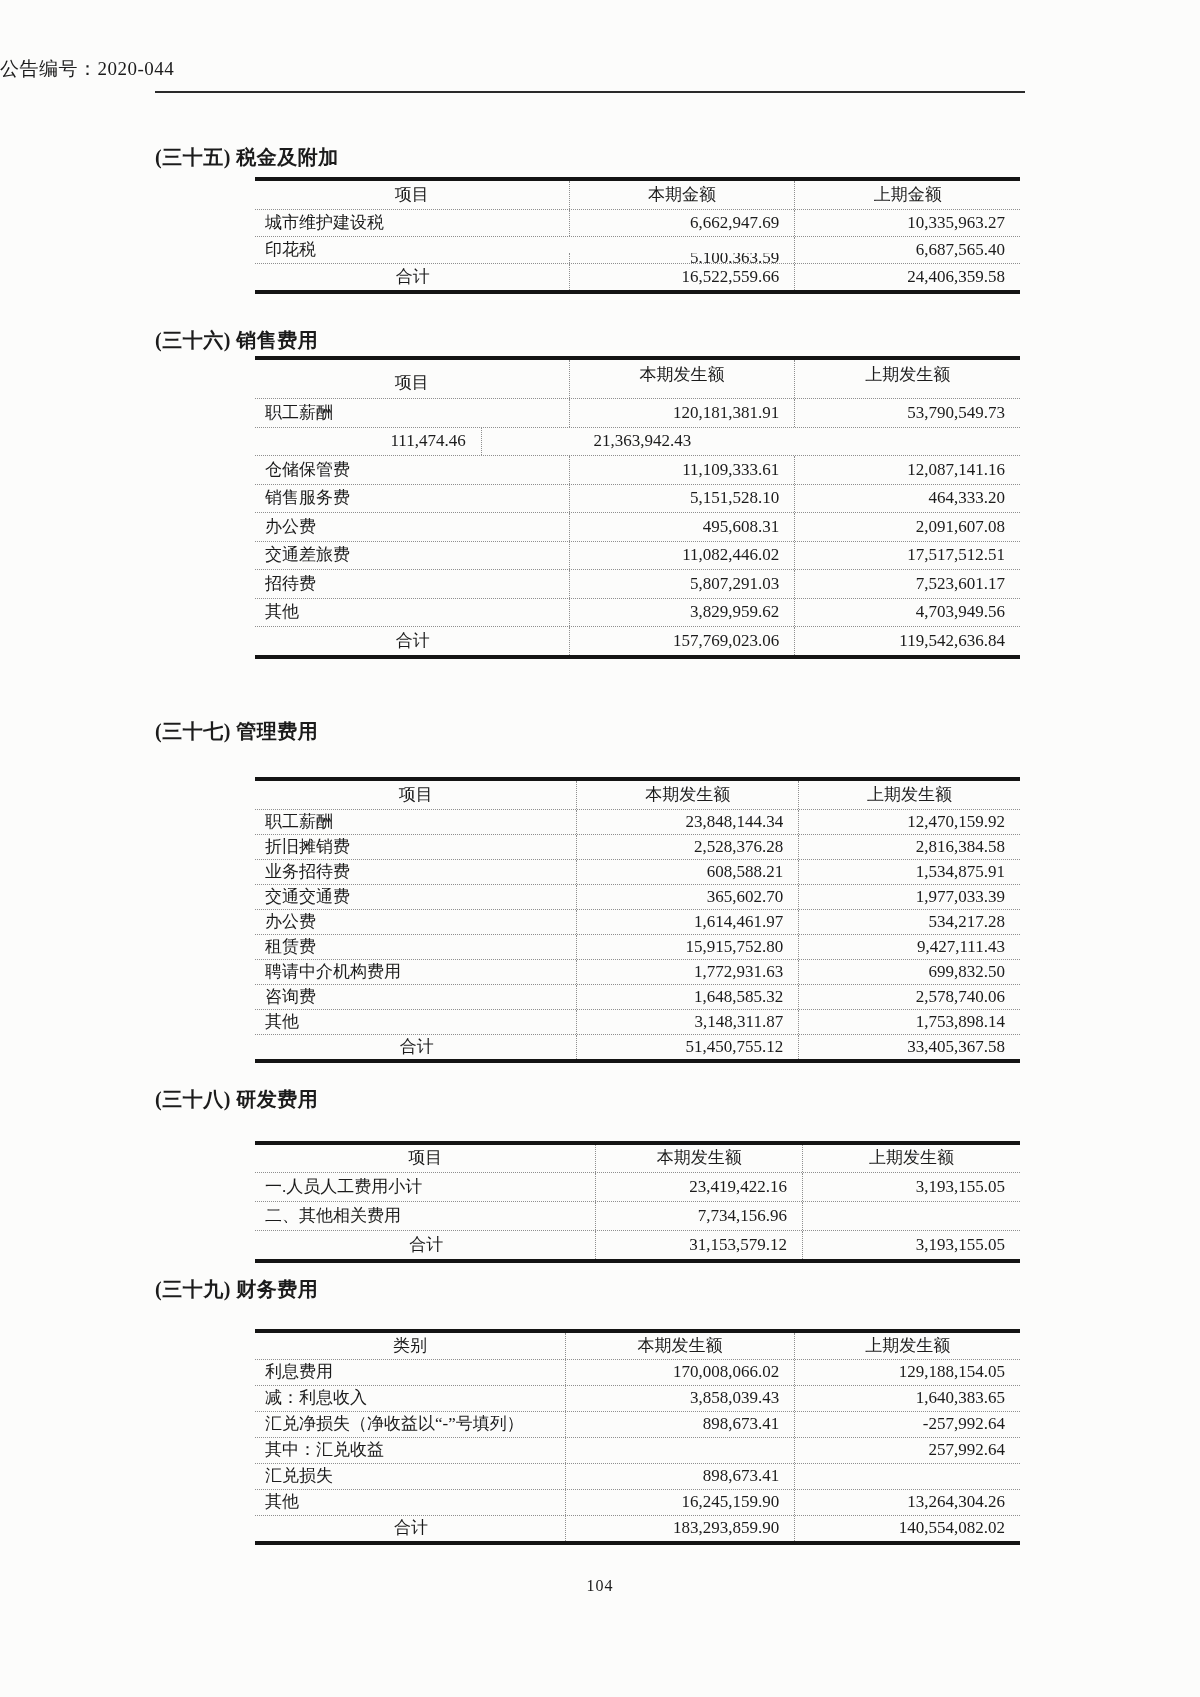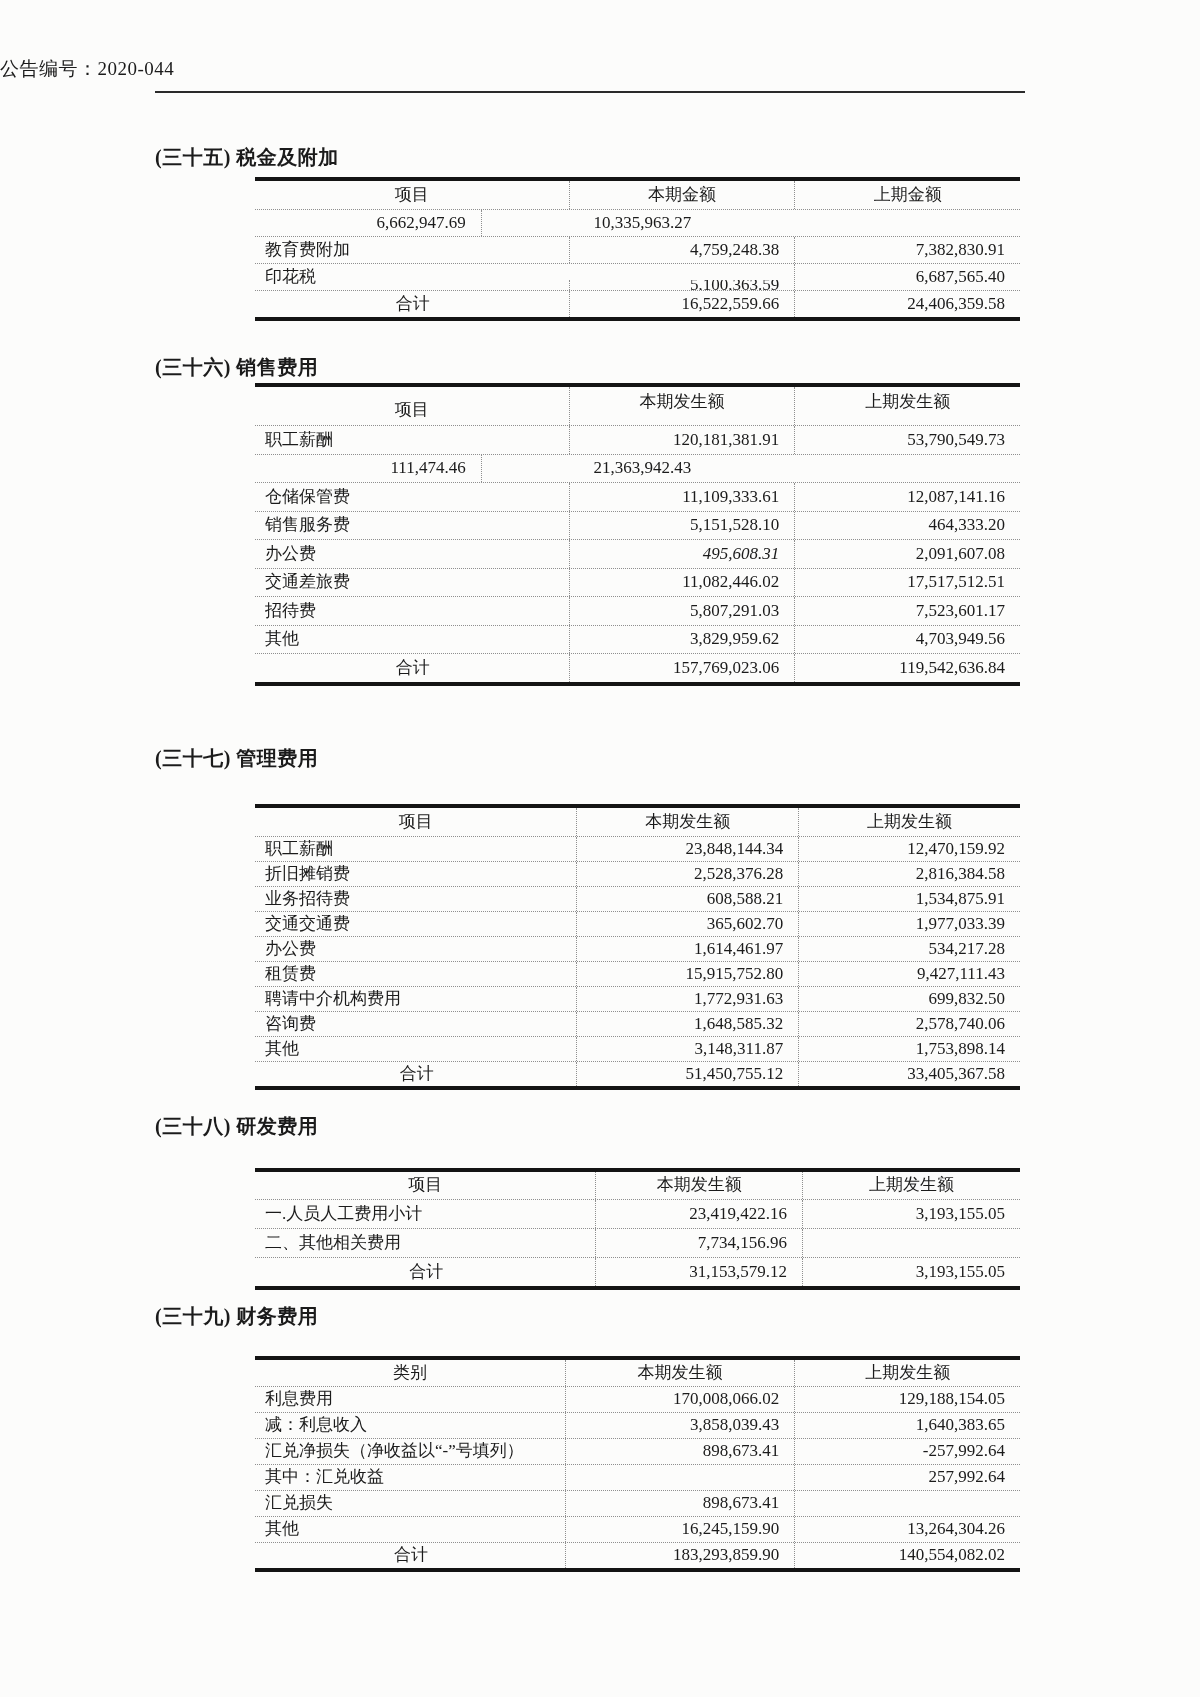--- a/index.html
+++ b/index.html
@@ -73,27 +73,23 @@
 
   <div class="content">
     <h2 class="sec-h h35">(三十五) 税金及附加</h2>
     <div class="tbl t0">
         <div class="row hdr">
           <div class="c c0" style="width: 41%;">项目</div>
           <div class="c c1" style="width: 29.5%;">本期金额</div>
           <div class="c c2" style="width: 29.5%;">上期金额</div>
         </div>
         <div class="row">
+          <div class="c c0" style="width: 41%;">城市维护建设税</div>
           <div class="c c1" style="width: 29.5%;">6,662,947.69</div>
           <div class="c c2" style="width: 29.5%;">10,335,963.27</div>
-        </div>
-        <div class="row">
-          <div class="c c0" style="width: 41%;">教育费附加</div>
-          <div class="c c1" style="width: 29.5%;">4,759,248.38</div>
-          <div class="c c2" style="width: 29.5%;">7,382,830.91</div>
         </div>
         <div class="row">
           <div class="c c0" style="width: 41%;">印花税</div>
           <div class="c c1" style="width: 29.5%; margin-top: 16px;">5,100,363.59</div>
           <div class="c c2" style="width: 29.5%;">6,687,565.40</div>
         </div>
         <div class="row total">
           <div class="c c0" style="width: 41%;">合计</div>
           <div class="c c1" style="width: 29.5%;">16,522,559.66</div>
           <div class="c c2" style="width: 29.5%;">24,406,359.58</div>
@@ -121,21 +117,21 @@
           <div class="c c1" style="width: 29.5%;">11,109,333.61</div>
           <div class="c c2" style="width: 29.5%;">12,087,141.16</div>
         </div>
         <div class="row">
           <div class="c c0" style="width: 41%;">销售服务费</div>
           <div class="c c1" style="width: 29.5%;">5,151,528.10</div>
           <div class="c c2" style="width: 29.5%;">464,333.20</div>
         </div>
         <div class="row">
           <div class="c c0" style="width: 41%;">办公费</div>
-          <div class="c c1" style="width: 29.5%; font-style: italic;">495,608.31</div>
+          <div class="c c1" style="width: 29.5%;">495,608.31</div>
           <div class="c c2" style="width: 29.5%;">2,091,607.08</div>
         </div>
         <div class="row">
           <div class="c c0" style="width: 41%;">交通差旅费</div>
           <div class="c c1" style="width: 29.5%;">11,082,446.02</div>
           <div class="c c2" style="width: 29.5%;">17,517,512.51</div>
         </div>
         <div class="row">
           <div class="c c0" style="width: 41%;">招待费</div>
           <div class="c c1" style="width: 29.5%;">5,807,291.03</div>
@@ -273,14 +269,15 @@
           <div class="c c1" style="width: 30%;">16,245,159.90</div>
           <div class="c c2" style="width: 29.5%;">13,264,304.26</div>
         </div>
         <div class="row total">
           <div class="c c0" style="width: 40.5%;">合计</div>
           <div class="c c1" style="width: 30%;">183,293,859.90</div>
           <div class="c c2" style="width: 29.5%;">140,554,082.02</div>
         </div>
       </div>
 
+    <div class="pageno">104</div>
   </div>
 </div>
 
 </body></html>

